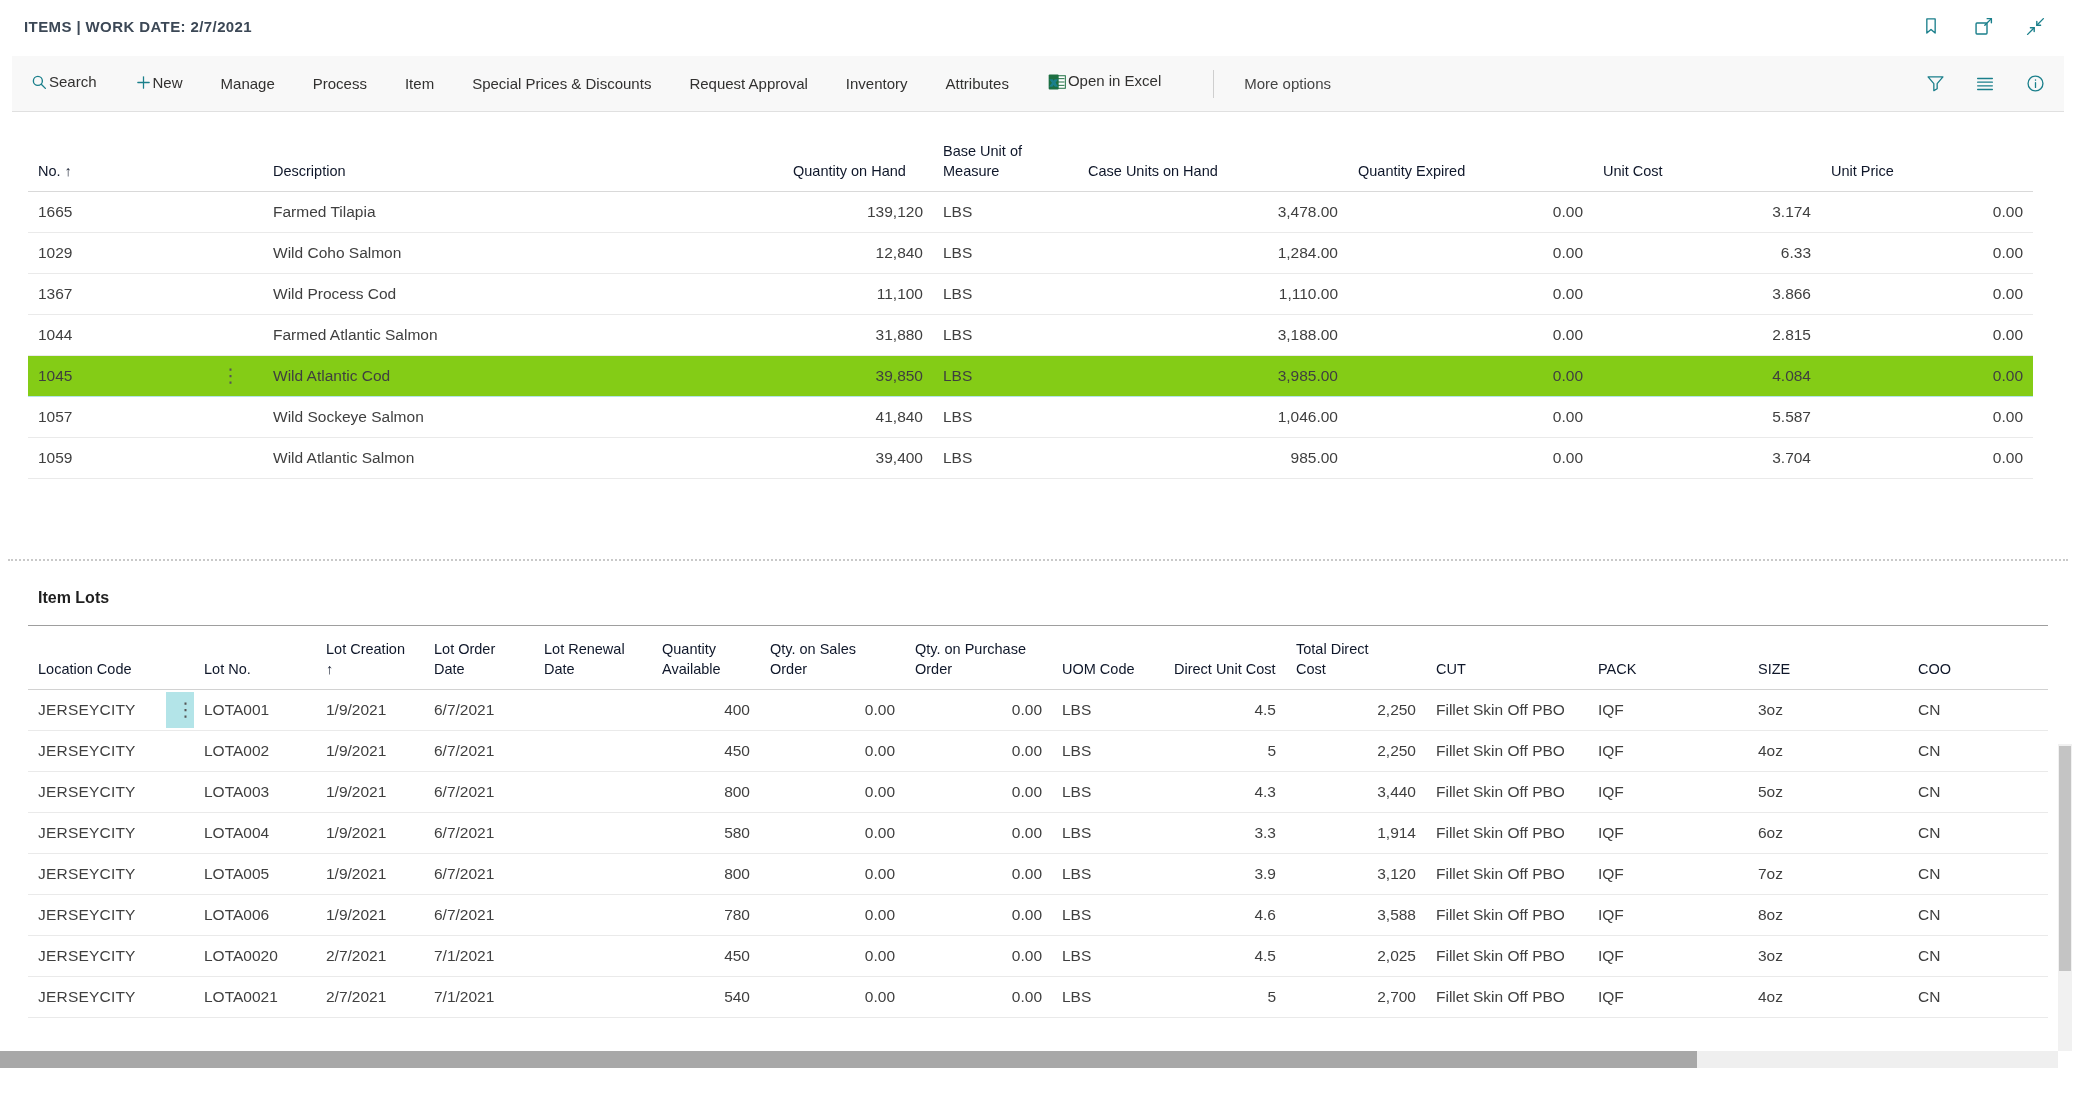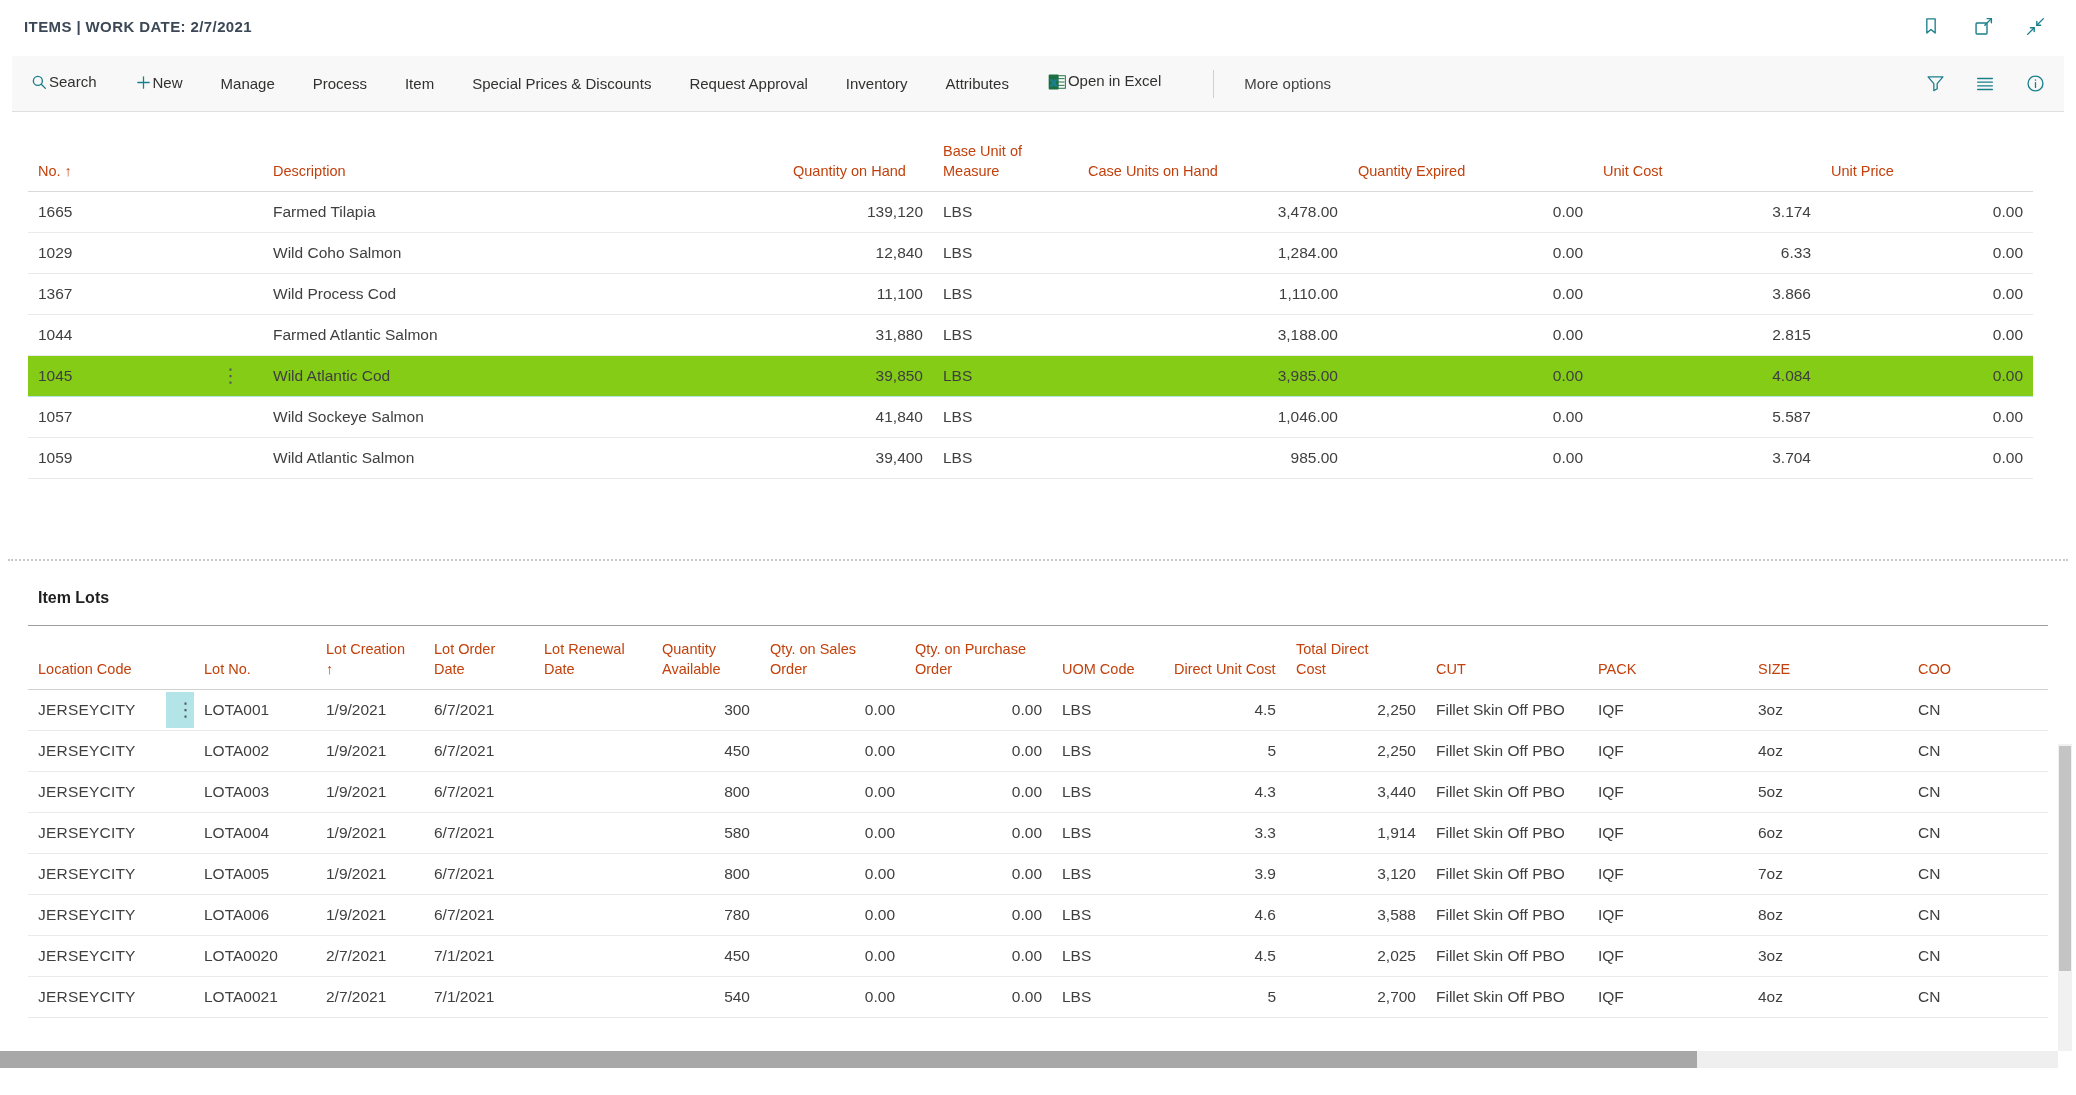--- a/index.html
+++ b/index.html
@@ -19,21 +19,21 @@
   .action-bar { margin:4px 12px 0; height:56px; background:#f8f8f8; border-bottom:1px solid #e0e0e0;
     display:flex; align-items:center; padding:0 18px; }
   .ab-item { display:flex; gap:1px; margin-right:38px; font-size:15px; color:#323130; cursor:pointer; white-space:nowrap; }
   .ab-item svg { stroke:#1a7f8b; fill:none; stroke-width:1.8; stroke-linecap:round; }
   .ab-sep { width:1px; height:28px; background:#cfcfcf; margin:0 30px 0 14px; }
   .ab-right { margin-left:auto; display:flex; align-items:center; gap:28px; }
   .ab-right .ticon svg { stroke-width:1.5; }
 
   
   table.grid { border-collapse:collapse; table-layout:fixed; }
-  table.grid th { padding:0 10px 10px; font-weight:400; font-size:14.5px; color:#c2410c;
+  table.grid th { padding:0 10px 10px; font-weight:400; font-size:14.5px; color:#0f172a;
     vertical-align:bottom; white-space:pre-line; line-height:1.35; text-align:left; border-bottom:1px solid #d9d9d9; cursor:pointer; }
   table.grid td { height:41px; padding:0 10px; font-size:15.5px; color:#3f3f3f;
     border-bottom:1px solid #eaeaea; white-space:nowrap; overflow:hidden; }
   .al-right { text-align:right; }
   .al-center { text-align:center; }
   .al-left { text-align:left; }
   .v-link { color:#177f8b; cursor:pointer; }
   .v-accent { color:#177f8b; }
   .v-bold { font-weight:400; color:#1d1d1d; letter-spacing:.2px; font-size:15px; }
   tr.sel td { background:#84cc16; border-bottom-color:#b3e4e8; }
@@ -311,21 +311,21 @@
           </tr>
         </thead>
         <tbody>
           <tr>
             <td class="al-left v-bold">JERSEYCITY</td>
             <td class="al-center v-menu"><span class="dots hl">⋮</span></td>
             <td class="al-left v-text">LOTA001</td>
             <td class="al-left v-text">1/9/2021</td>
             <td class="al-left v-text">6/7/2021</td>
             <td class="al-left v-text"></td>
-            <td class="al-right v-text">300</td>
+            <td class="al-right v-text">400</td>
             <td class="al-right v-text">0.00</td>
             <td class="al-right v-text">0.00</td>
             <td class="al-left v-link">LBS</td>
             <td class="al-right v-text">4.5</td>
             <td class="al-right v-text">2,250</td>
             <td class="al-left v-link">Fillet Skin Off PBO</td>
             <td class="al-left v-link">IQF</td>
             <td class="al-left v-link">3oz</td>
             <td class="al-left v-link">CN</td>
           </tr>

